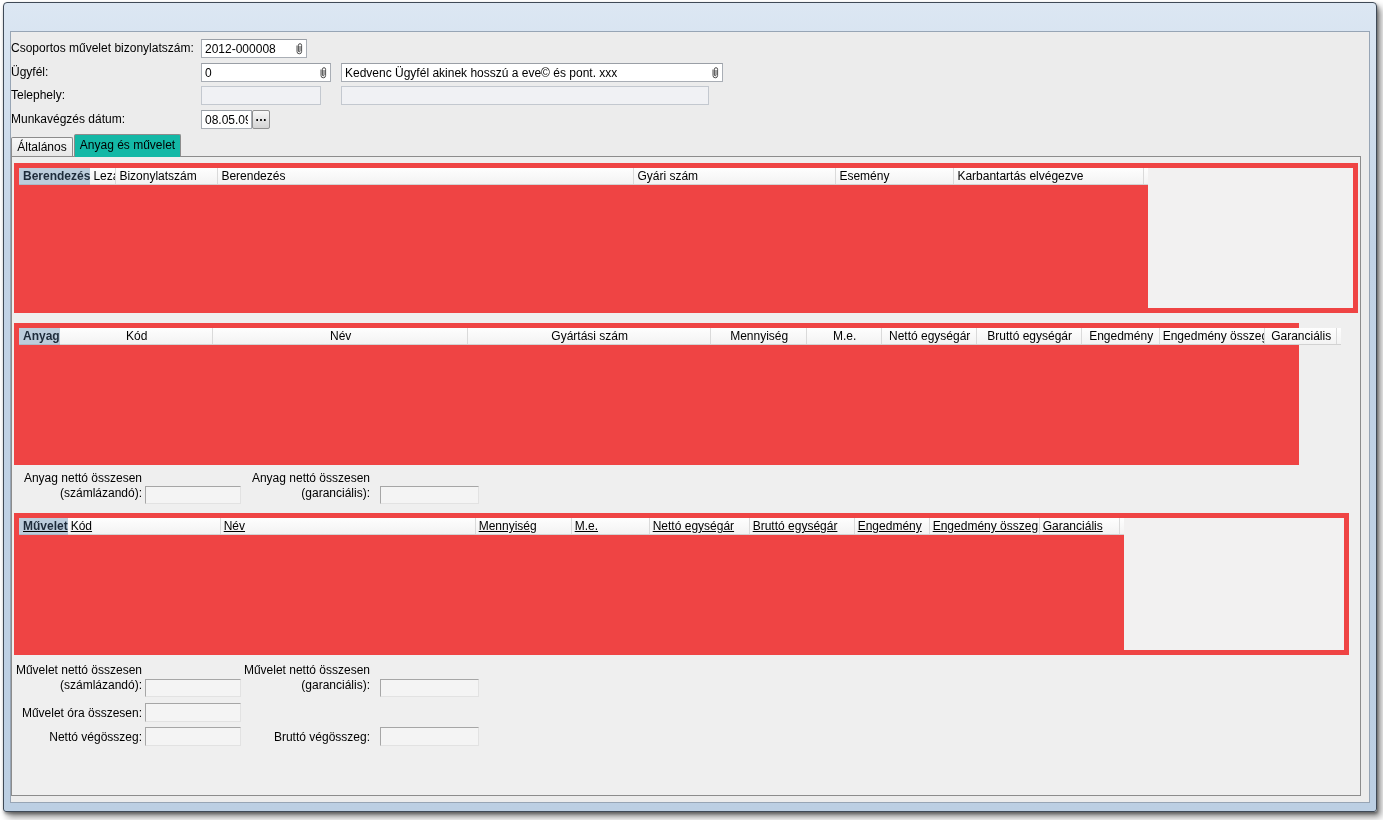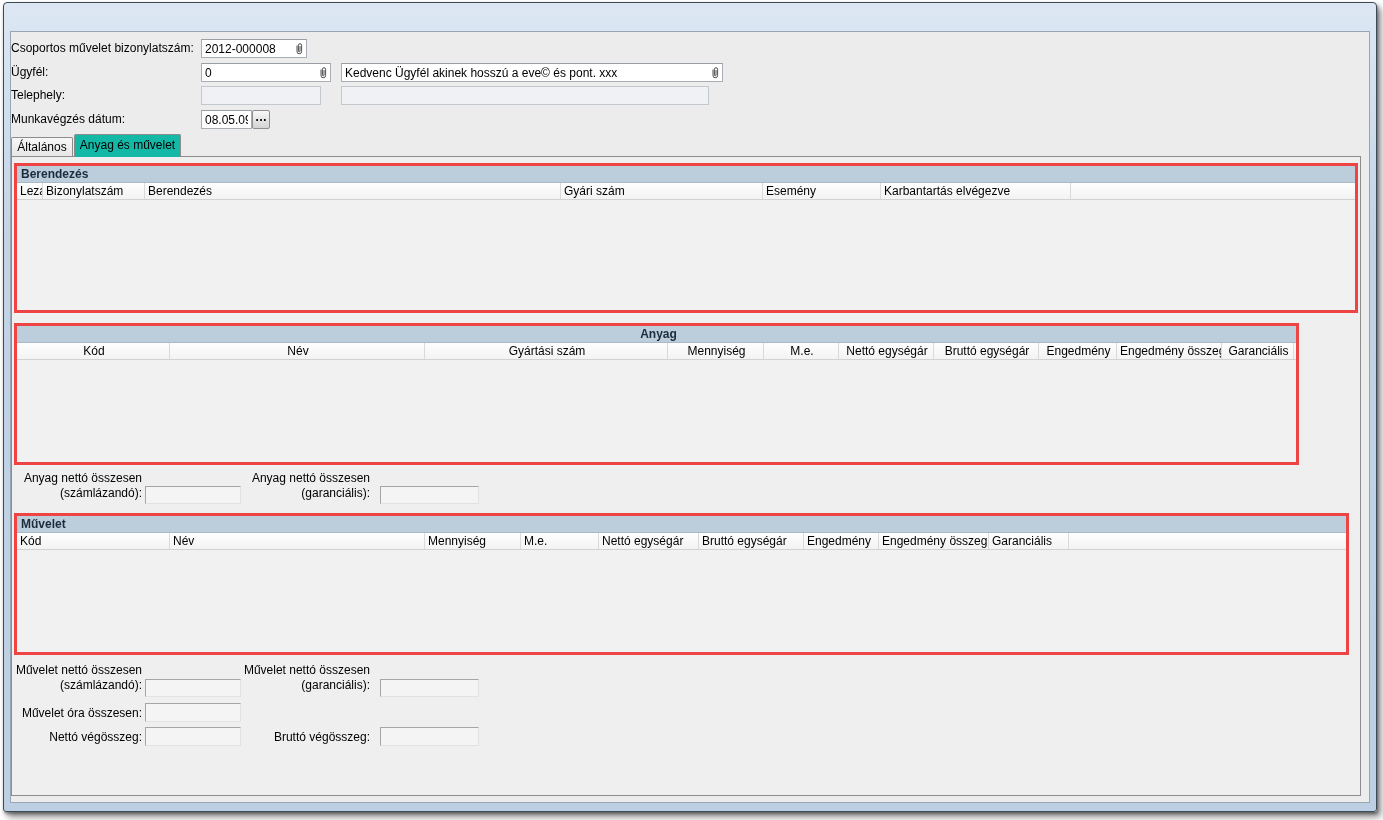--- a/index.html
+++ b/index.html
@@ -51,22 +51,22 @@
   
   .tab { position:absolute; border:1px solid #8c8c8c; border-bottom:none;
          border-radius:2px 2px 0 0; background:linear-gradient(#f7f7f7,#e6e6e6);
          text-align:center; cursor:default; }
   .tab.inactive { top:105px; height:20px; line-height:19px; z-index:1; }
   .tab.active   { top:102px; height:23px; line-height:21px; background:#14b8a6; z-index:3; }
   .tabpage { position:absolute; left:0; top:124px; width:1350px; height:640px;
              background:#efefef; border:1px solid #8c8c8c; z-index:2; }
 
   
-  .group { position:absolute; border:3px solid #ef4444; background:#4d7c0f;
-           display:flex; flex-direction:column; }
+  .group { position:absolute; border:5px solid #ef4444; background:#ef4444;
+           display:flex; flex-direction:row; }
   .group-title { height:17px; background:#bccddc; border-bottom:1px solid #aab9c8;
                  font-weight:bold; color:#1d2b3a; padding:1px 0 0 4px; line-height:15px; }
   .grid-head { height:17px; display:flex; background:linear-gradient(#fefefe,#f3f3f3);
                border-bottom:1px solid #d2d2d2; }
   .gcell { border-right:1px solid #dadada; padding:1px 1px 0 3px; line-height:15px;
            white-space:nowrap; overflow:hidden; flex:0 0 auto; }
   .gfill { flex:1 1 auto; border-right:none; }
   .grid-body { flex:1 1 auto; background:#f2f1f1; }
 
   
@@ -169,21 +169,21 @@
         <div>Anyag nettó összesen</div>
         <div>(számlázandó):</div>
       </div>
       <input class="sunken" style="left: 133px; top: 329px; width: 96px;" value="">
       <div class="tlabel" style="left:160px; width:198px; top:314px;">
         <div>Anyag nettó összesen</div>
         <div>(garanciális):</div>
       </div>
       <input class="sunken" style="left: 368px; top: 329px; width: 99px;" value="">
 
-      <div class="group" style="left:2px; top:356px; width:1335px; height:142px;">
+      <div class="group" style="left:2px; top:356px; width:1335px; height:142px;text-decoration:underline;">
         <div class="group-title">Művelet</div>
         <div class="grid-head">
           <div class="gcell m0">Kód</div>
           <div class="gcell m1">Név</div>
           <div class="gcell m2">Mennyiség</div>
           <div class="gcell m3">M.e.</div>
           <div class="gcell m4">Nettó egységár</div>
           <div class="gcell m5">Bruttó egységár</div>
           <div class="gcell m6">Engedmény</div>
           <div class="gcell m7">Engedmény összeg</div>

